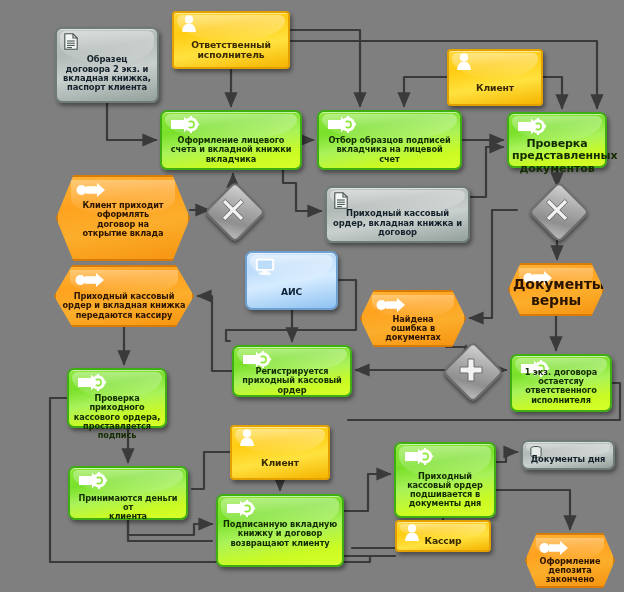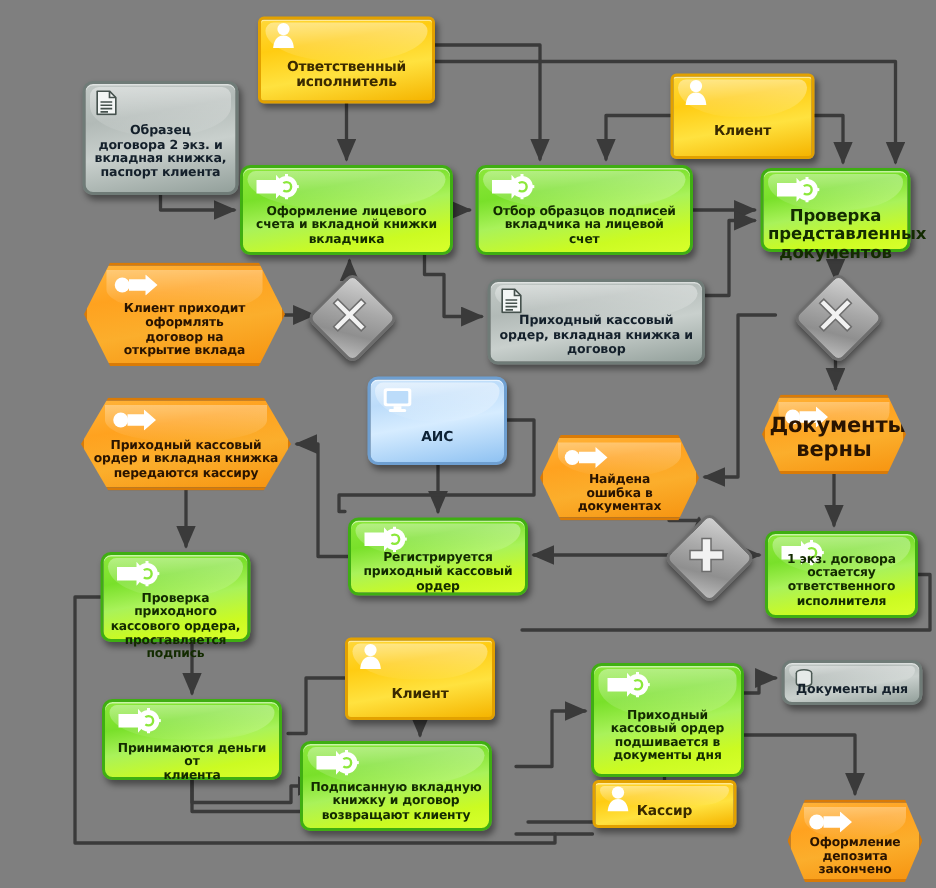--- a/index.html
+++ b/index.html
@@ -205,21 +205,21 @@
       <path d="M496,490 L570,490 L570,529"></path>
 
       <path d="M443,540 L443,518" marker-end="none"></path>
 
       <path d="M395,556 L344,556" marker-end="none"></path>
       <path d="M395,548 L352,548" marker-end="none"></path>
     </g>
   </svg>
 
   <div id="nodes">
-      <div class="node doc" style="left: 55px; top: 27px; width: 104px; height: 76px; margin-top: 27px;">
+      <div class="node doc" style="left: 55px; top: 27px; width: 104px; height: 76px;">
         <div class="sheen"></div>
         <div class="icon" style="left: 7px; top: 4px;">
           <svg width="14" height="17" viewBox="0 0 14 17">
             <path d="M0.8,0.8 L9,0.8 L13.2,5 L13.2,16.2 L0.8,16.2 z" fill="#f3f6f5" stroke="#46524e" stroke-width="1.1" stroke-linejoin="round"></path>
             <path d="M9,0.8 L9,5 L13.2,5" fill="none" stroke="#46524e" stroke-width="1.1"></path>
             <g stroke="#46524e" stroke-width="1.05">
               <path d="M3,8 H10.8"></path>
               <path d="M3,10.2 H10.8"></path>
               <path d="M3,12.4 H10.8"></path>
               <path d="M3,14.6 H8"></path>
@@ -302,21 +302,21 @@
               <rect x="20" y="14.6" width="2" height="2.4"></rect>
               <rect x="26.8" y="7.4" width="2.4" height="2"></rect>
               <rect x="13" y="7.4" width="2.4" height="2"></rect>
             </g>
           </svg>
         </div>
         <div class="lbl" style="font-size: 11px; top: 24px;">Проверка
 представленных
 документов</div>
       </div>
-      <div class="node event" style="left: 56px; top: 175px; width: 134px; height: 69px;">
+      <div class="node event" style="left: 56px; top: 175px; width: 134px; height: 86px;">
         <div class="sheen"></div>
         <div class="icon" style="left: 14%; top: 6px;">
           <svg width="30" height="14" viewBox="0 0 30 14">
             <circle cx="5.5" cy="7" r="5" fill="#fff"></circle>
             <path d="M10,3.2 L21,3.2 L21,0 L29,7 L21,14 L21,10.8 L10,10.8 z" fill="#fff"></path>
           </svg>
         </div>
         <div class="lbl" style="font-size: 8.2px; top: 24.132px;">Клиент приходит
 оформлять
 договор на
@@ -520,21 +520,21 @@
               <rect x="20" y="0" width="2" height="2.4"></rect>
               <rect x="20" y="14.6" width="2" height="2.4"></rect>
               <rect x="26.8" y="7.4" width="2.4" height="2"></rect>
               <rect x="13" y="7.4" width="2.4" height="2"></rect>
             </g>
           </svg>
         </div>
         <div class="lbl" style="font-size: 8.2px; top: 25.816px;">Принимаются деньги от
 клиента</div>
       </div>
-      <div class="node task" style="left: 200px; top: 494px; width: 128px; height: 60px;">
+      <div class="node task" style="left: 216px; top: 494px; width: 128px; height: 73px;">
         <div class="sheen"></div>
         <div class="icon" style="left: 8px; top: 4px;">
           <svg width="30" height="17" viewBox="0 0 30 17">
             <circle cx="21" cy="8.5" r="7.2" fill="#fff"></circle>
             <circle cx="21" cy="8.5" r="3.1" fill="none" stroke="#8ce83b" stroke-width="1.6"></circle>
             <path d="M1,4 L14,4 L14,0.5 L21,8.5 L14,16.5 L14,13 L1,13 z" fill="#fff"></path>
             <g fill="#fff">
               <rect x="20" y="0" width="2" height="2.4"></rect>
               <rect x="20" y="14.6" width="2" height="2.4"></rect>
               <rect x="26.8" y="7.4" width="2.4" height="2"></rect>

